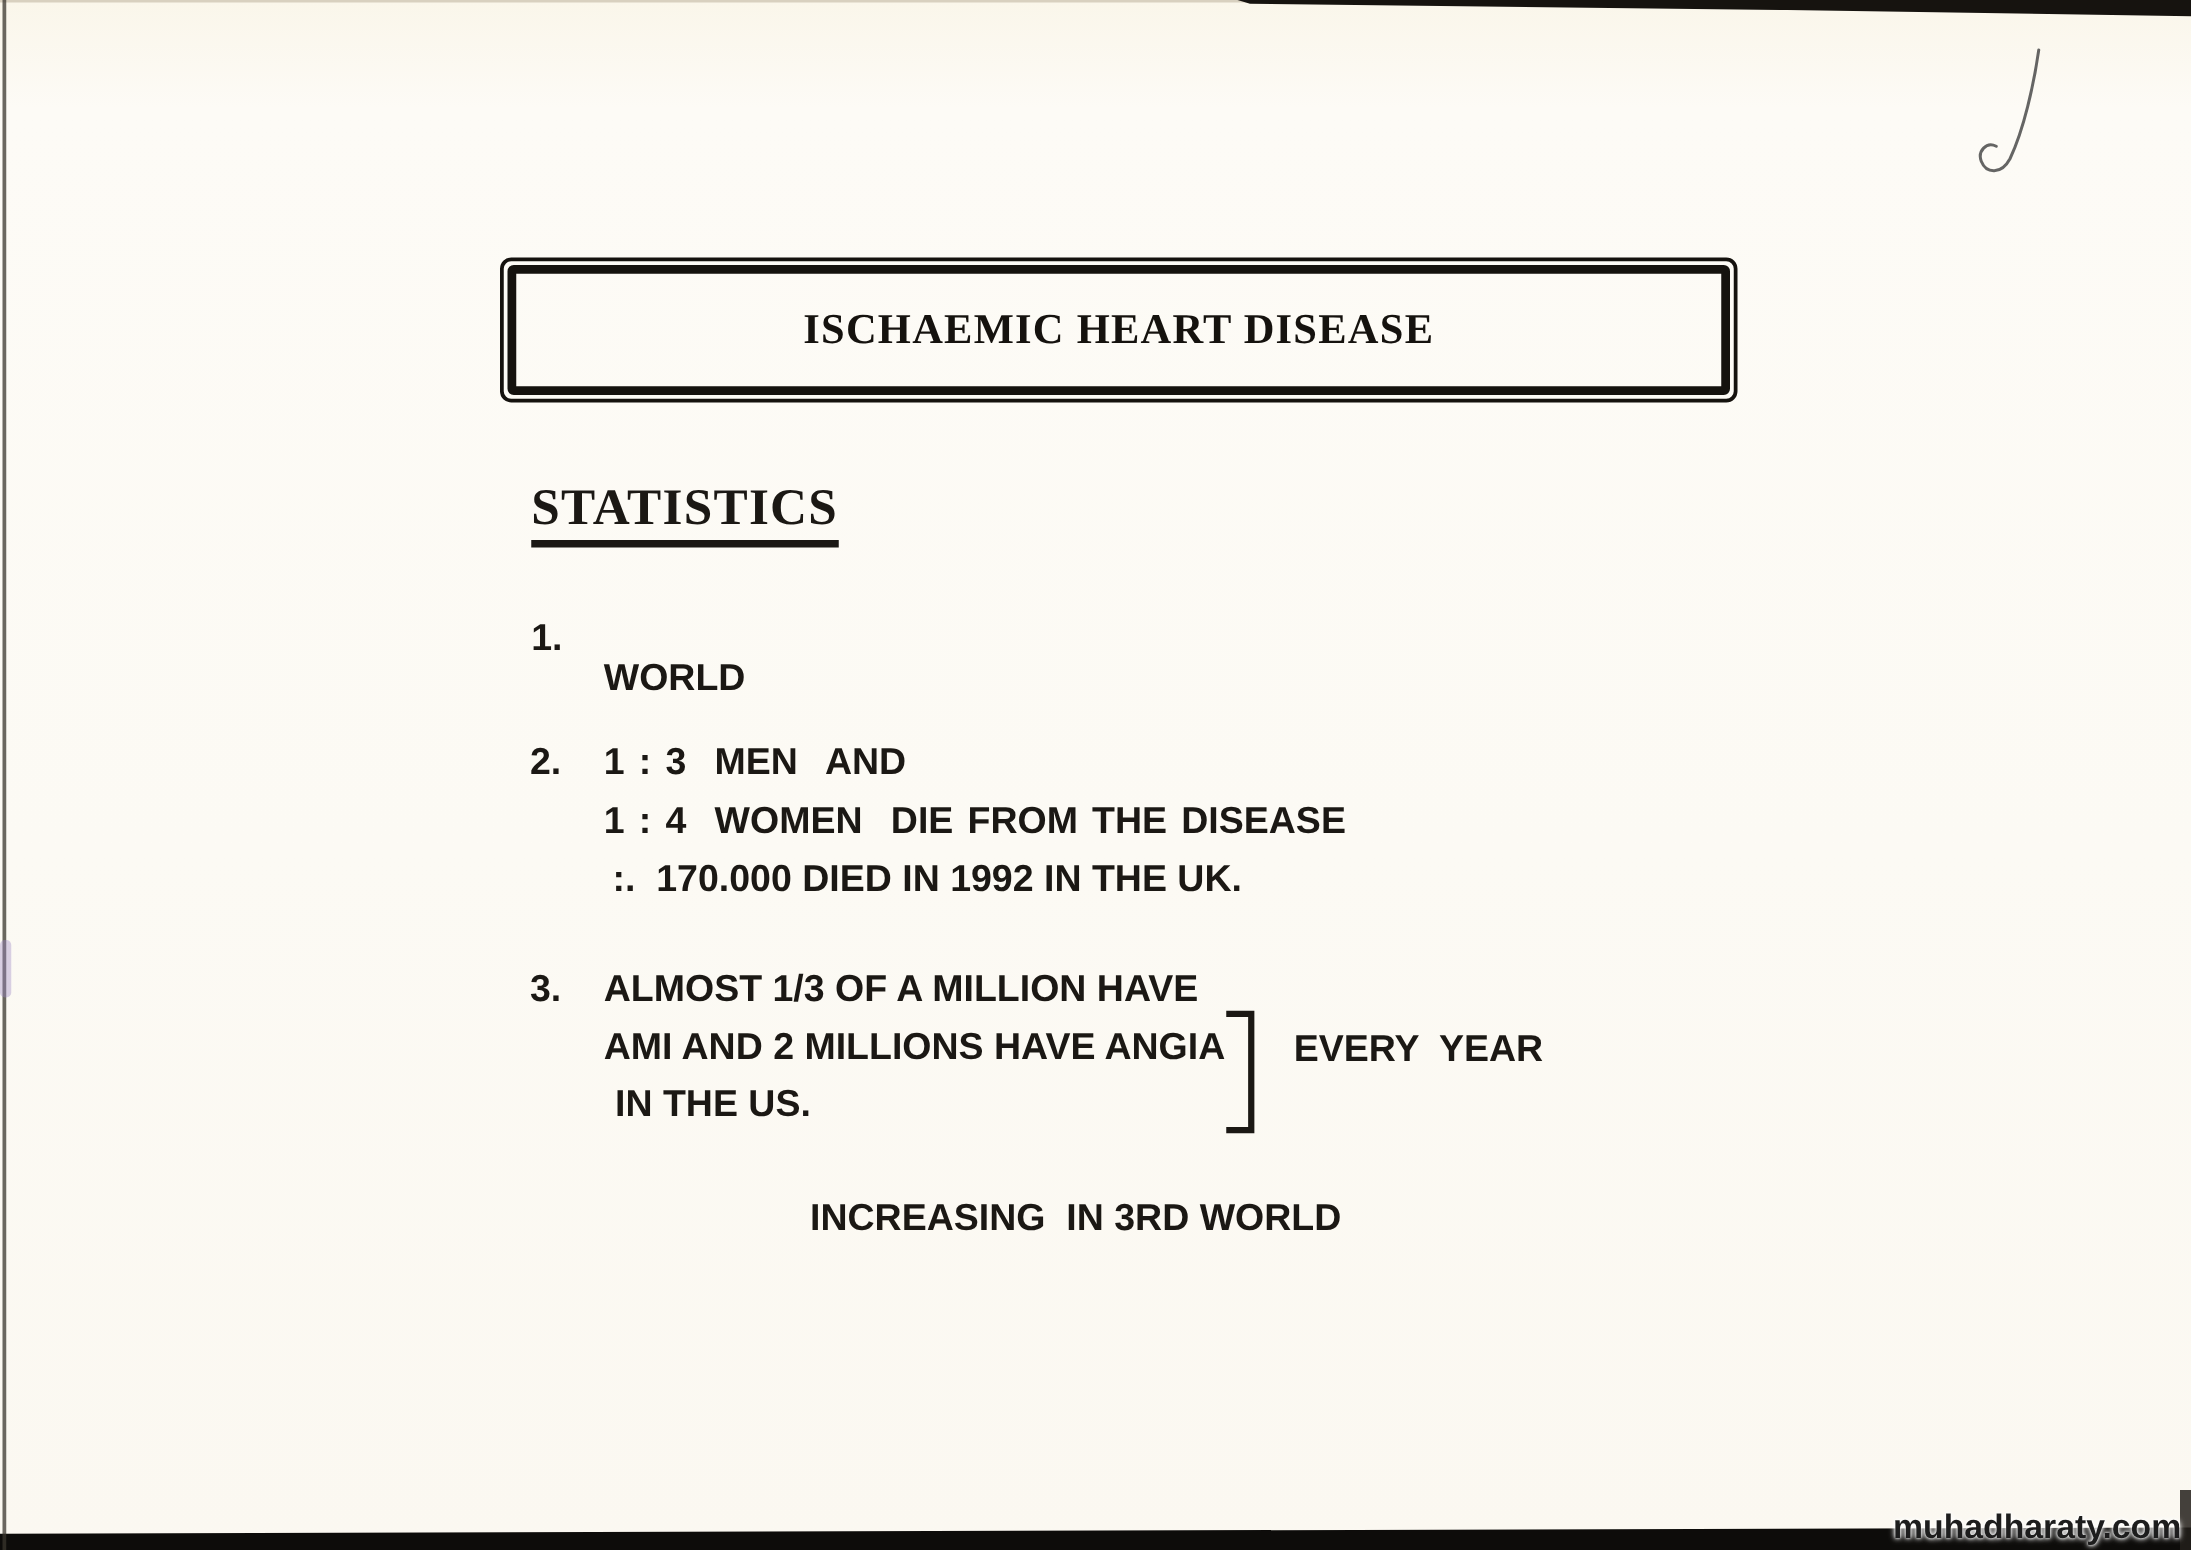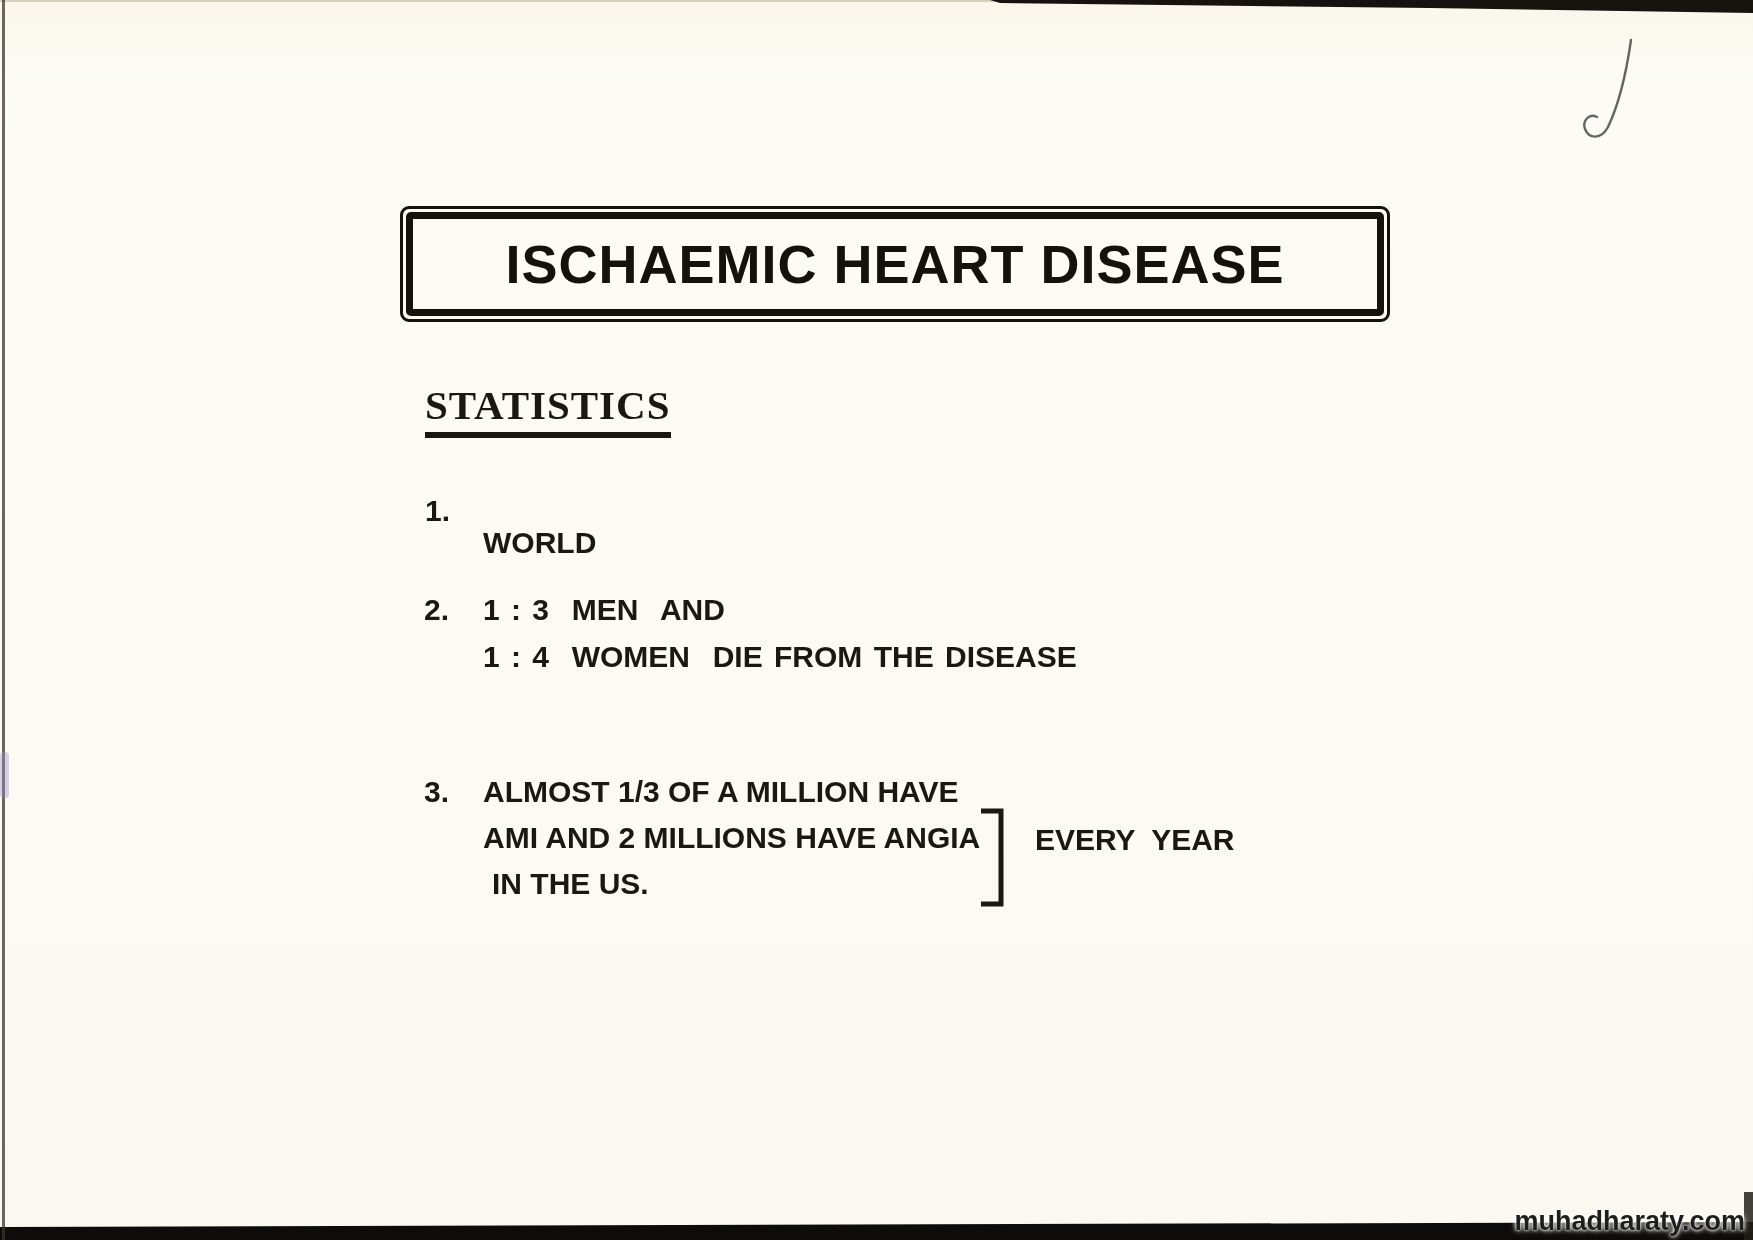--- a/index.html
+++ b/index.html
@@ -26,22 +26,22 @@
     border:3px solid #15120e;border-radius:9px;
     padding:3px;box-sizing:border-box;
     background:transparent;
   }
   .title-box-inner{
     width:100%;height:100%;box-sizing:border-box;
     border:7px solid #15120e;border-radius:5px;
     display:flex;align-items:center;justify-content:center;
   }
   .title-text{
-    font-family:Liberation Sans, sans-serif;
-    font-weight:700;font-size:54px;letter-spacing:1px;
+    font-family:Liberation Serif, serif;
+    font-weight:700;font-size:34px;letter-spacing:1px;
     color:#15120e;white-space:pre;
   }
   
   .section-heading{
     position:absolute;left:425px;top:381px;
     font-family:"Liberation Serif", serif;
     font-weight:700;font-size:41px;letter-spacing:1px;
     color:#1b1814;display:inline-block;
     padding-bottom:3px;border-bottom:6px solid #1b1814;
     white-space:pre;
@@ -95,31 +95,33 @@
   </div>
 
   <div class="section-heading">STATISTICS</div>
 
   <div class="t" style="left:425px;top:494px;">1.</div>
   <div class="t" style="left:483px;top:526px;">WORLD</div>
 
   <div class="t" style="left:424px;top:593px;">2.</div>
   <div class="t ws-mid" style="left:483px;top:593px;">1 : 3  MEN  AND</div>
   <div class="t ws-mid" style="left:483px;top:640px;">1 : 4  WOMEN  DIE FROM THE DISEASE</div>
+  <div class="t" style="left:490px;top:687px;">:.  170.000 DIED IN 1992 IN THE UK.</div>
 
   <div class="t" style="left:424px;top:775px;">3.</div>
   <div class="t" style="left:483px;top:775px;">ALMOST 1/3 OF A MILLION HAVE</div>
   <div class="t" style="left:483px;top:821px;">AMI AND 2 MILLIONS HAVE ANGIA</div>
 
   <svg class="bracket" width="36" height="104" viewBox="0 0 36 104">
     <path d="M8 5 H28 V98 H8" fill="none" stroke="#1b1814" stroke-width="5"></path>
   </svg>
   <div class="t" style="left:1035px;top:823px;">EVERY  YEAR</div>
 
   <div class="t" style="left:492px;top:867px;">IN THE US.</div>
+  <div class="t" style="left:648px;top:958px;">INCREASING  IN 3RD WORLD</div>
 
   <svg class="bottom-bar-svg" width="1753" height="1240" viewBox="0 0 1753 1240">
     <polygon points="0,1227 1753,1222 1753,1240 0,1240" fill="#0d0c0a"></polygon>
   </svg>
 
   <div class="corner-strip"></div>
 
   <div class="watermark">muhadharaty.com</div>
 
 </div>

